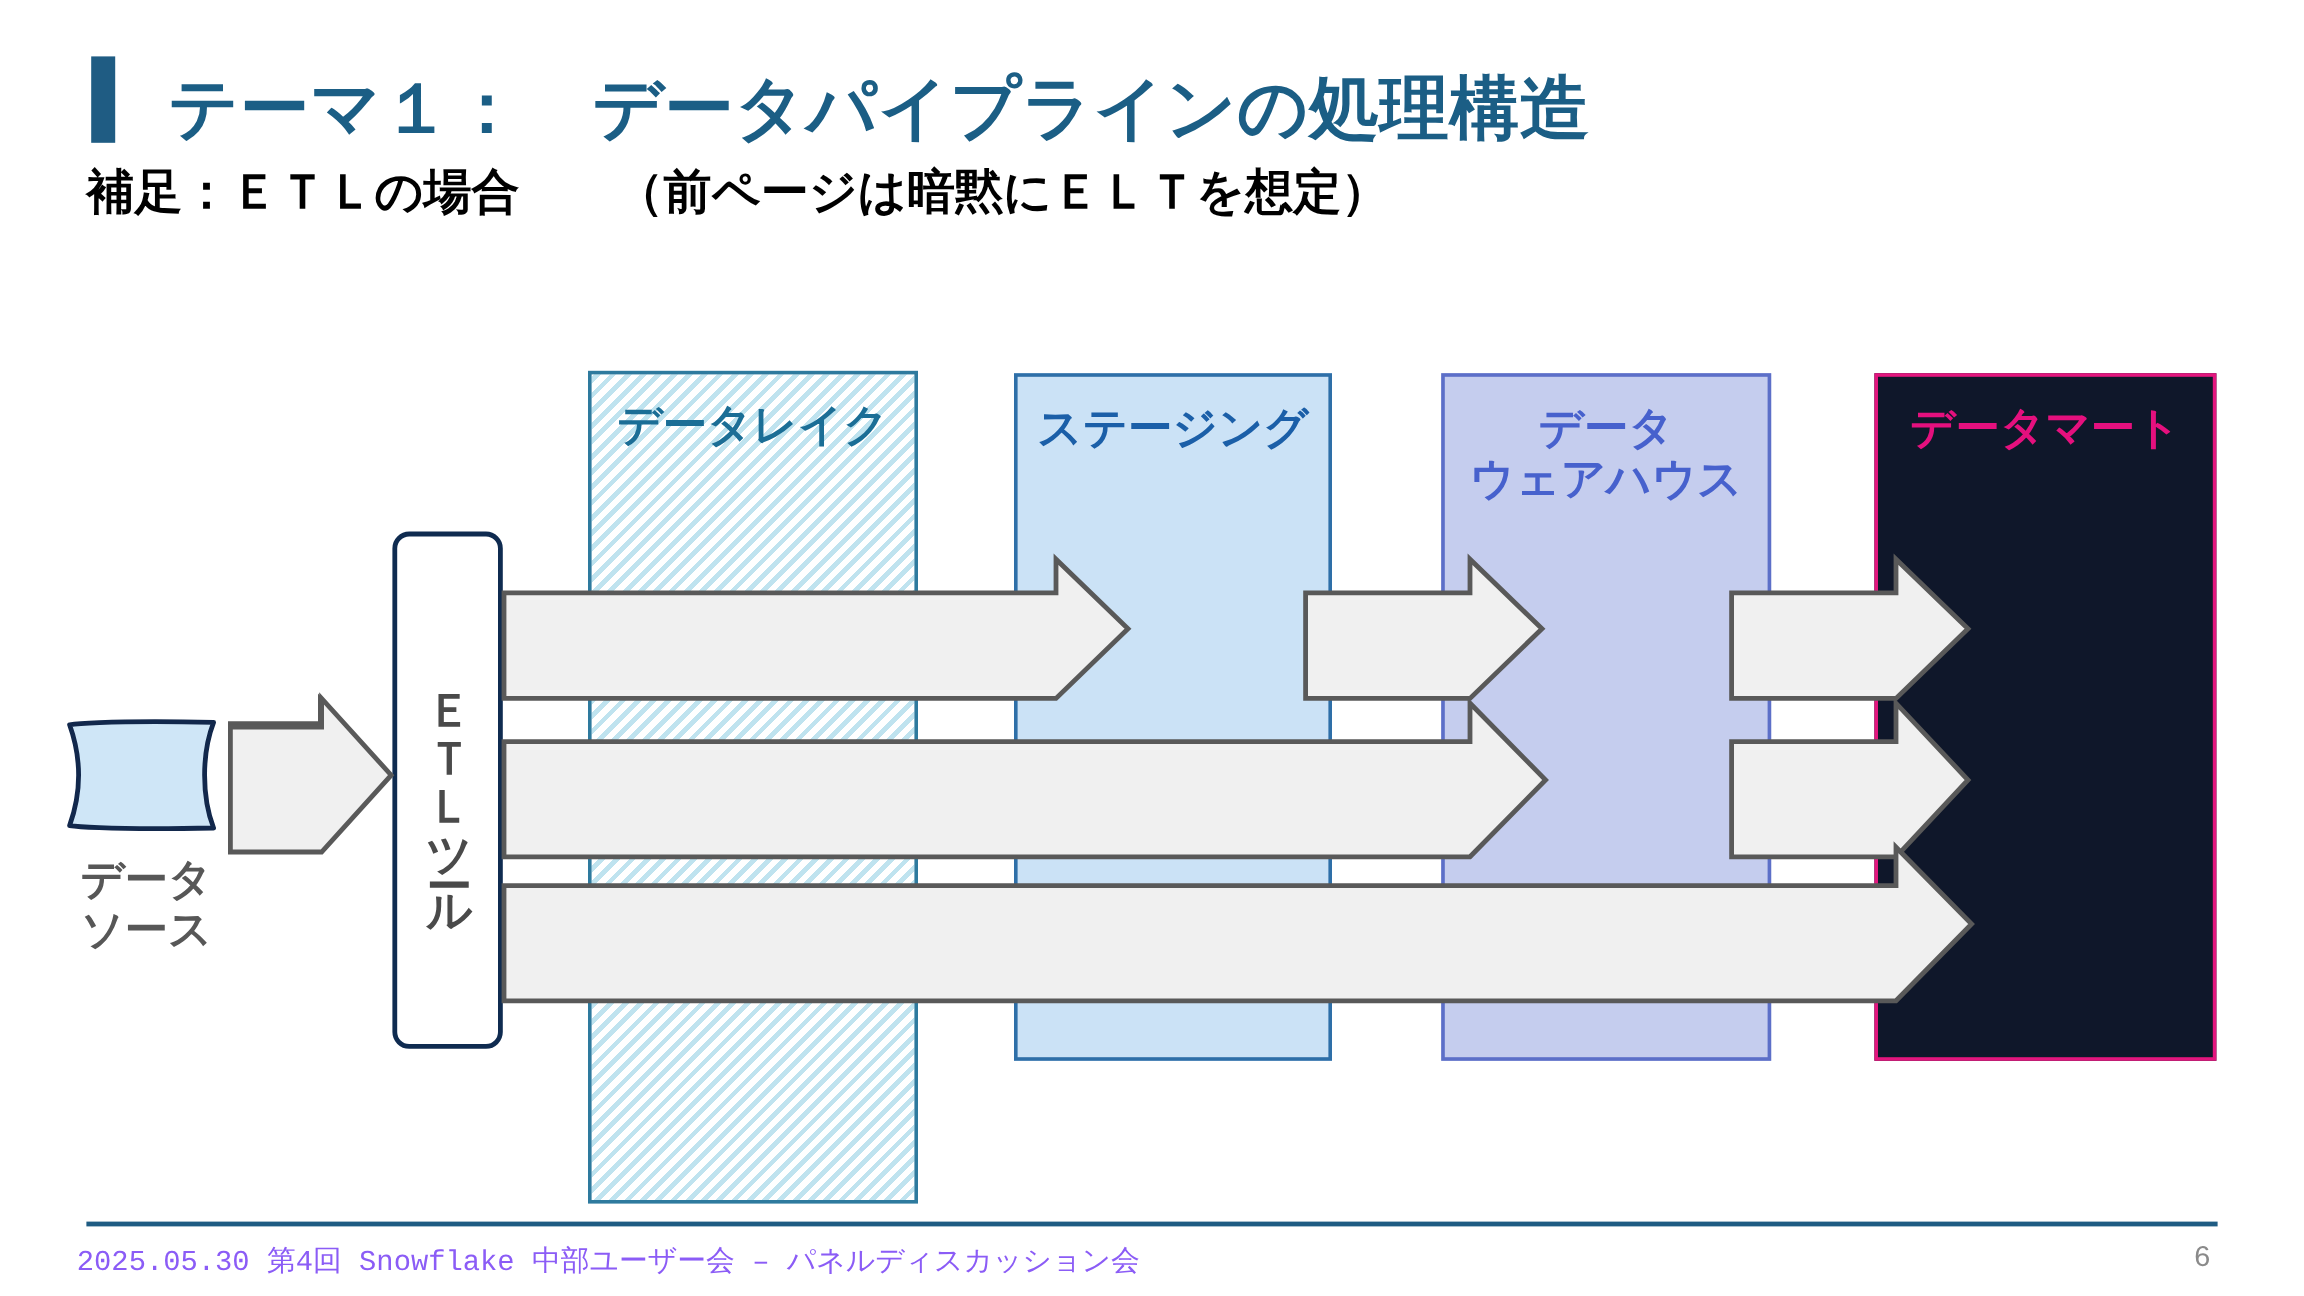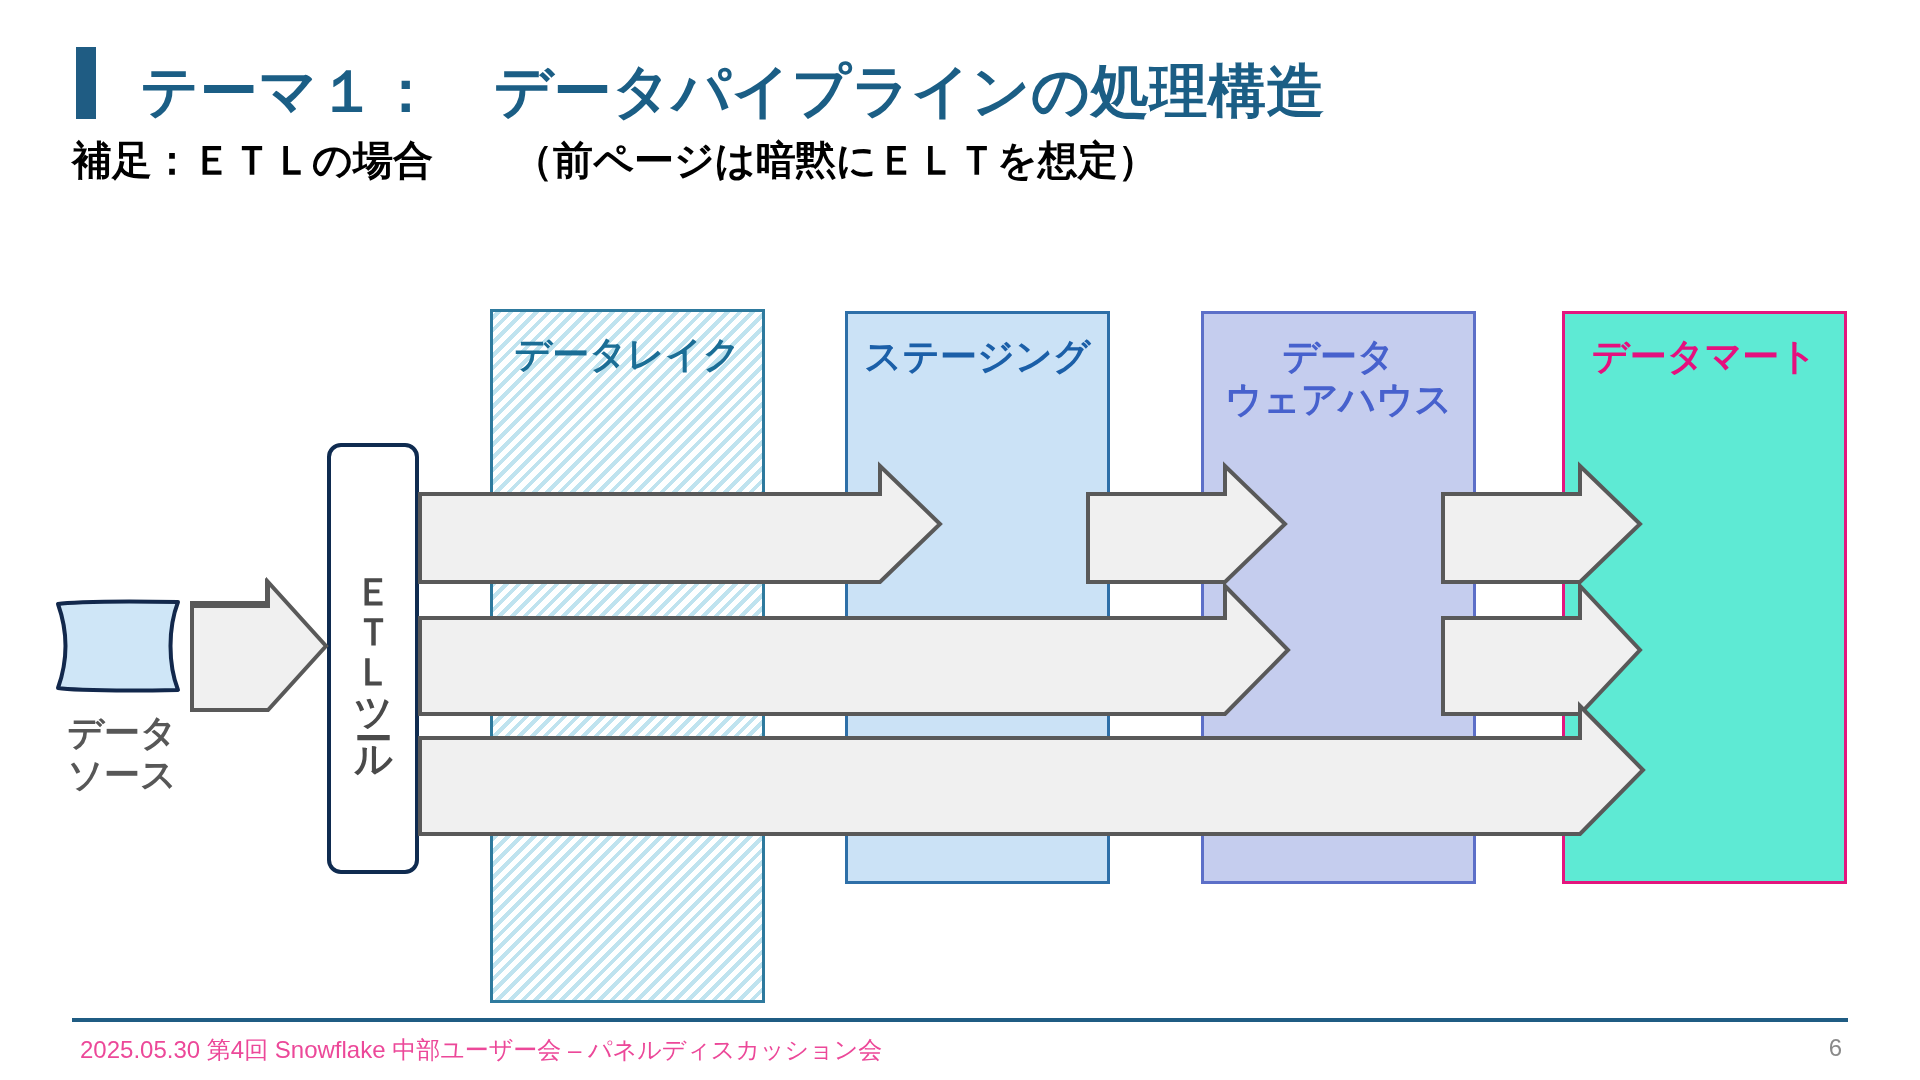--- a/index.html
+++ b/index.html
@@ -93,21 +93,21 @@
   #zone-dwh {
     left: 1201px; top: 311px; width: 275px; height: 573px;
     border: 3px solid #5C6FC8;
     background: #c5cdee;
   }
   #zone-dwh .zone-label { top: 22px; color: #4761CD; }
 
   #zone-mart {
     left: 1562px; top: 311px; width: 285px; height: 573px;
     border: 3px solid #E3167E;
-    background: #5eead4;
+    background: #0f172a;
   }
   #zone-mart .zone-label { top: 22px; color: #E5107E; }
 
   
   #data-source {
     position: absolute;
     left: 50px;
     top: 598px;
     width: 137px;
     height: 96px;
@@ -170,25 +170,26 @@
   #footer-rule {
     position: absolute;
     left: 72px;
     top: 1018px;
     width: 1776px;
     height: 4px;
     background: #1F5C83;
   }
   #footer-text {
     position: absolute;
-    left: 80px;
+    left: 64px;
     top: 1034px;
     font-size: 24px;
-    color: #ec4899;
+    color: #8b5cf6;
     white-space: nowrap;
+    font-family: Liberation Mono, monospace;
   }
   #page-number {
     position: absolute;
     right: 78px;
     top: 1034px;
     font-size: 24px;
     color: #8a8a8a;
   }
 </style>
 </head>

